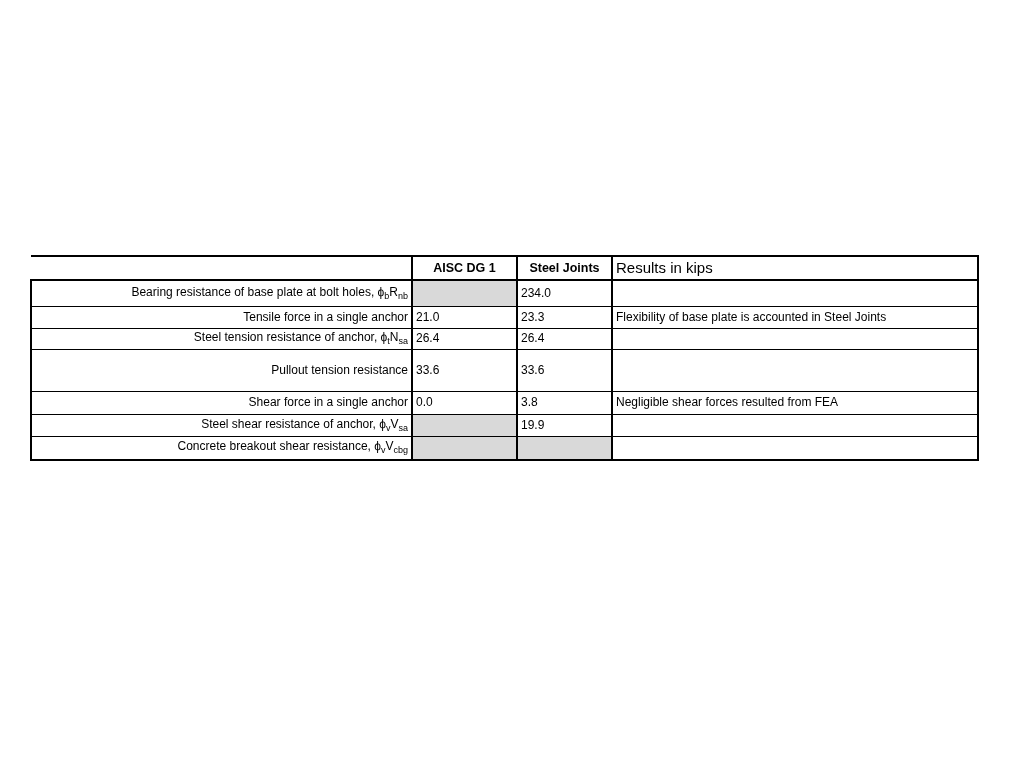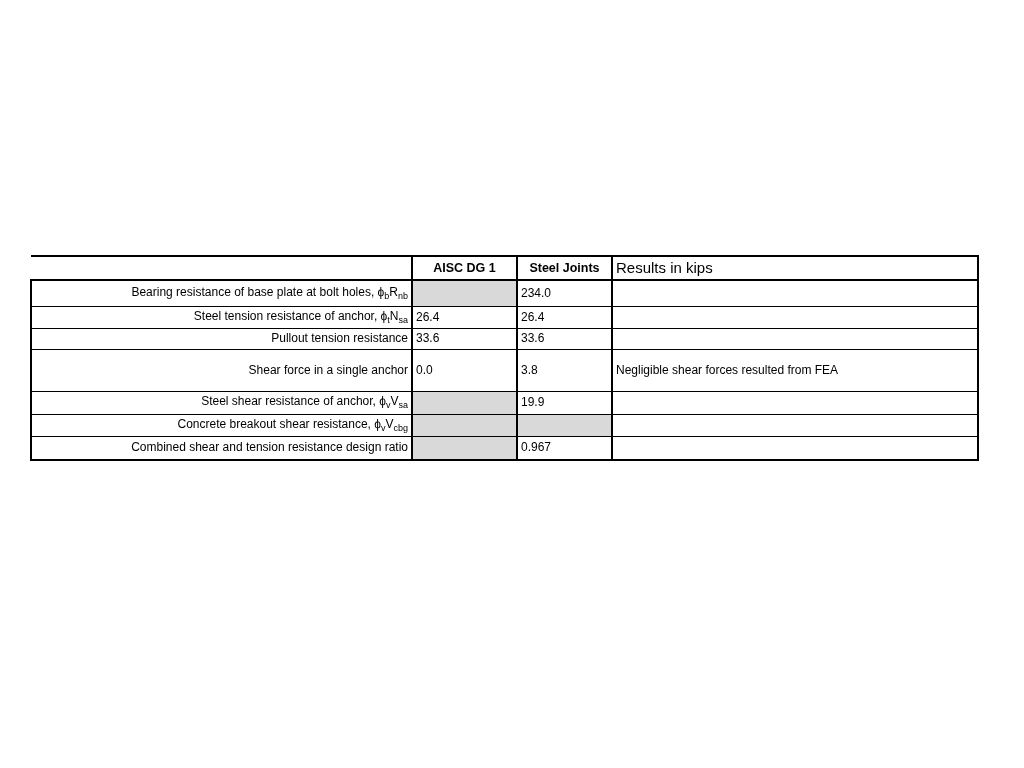--- a/index.html
+++ b/index.html
@@ -106,20 +106,26 @@
     </thead>
     <tbody>
 
     <tr>
       <td class="col-label"><span>Bearing resistance of base plate at bolt holes, ϕ</span><span class="sub">b</span><span>R</span><span class="sub">nb</span></td>
       <td class="col-aisc shaded"></td>
       <td class="col-steel">234.0</td>
       <td class="col-results"></td>
     </tr>
 
+    <tr>
+      <td class="col-label"><span>Tensile force in a single anchor</span></td>
+      <td class="col-aisc">21.0</td>
+      <td class="col-steel">23.3</td>
+      <td class="col-results">Flexibility of base plate is accounted in Steel Joints</td>
+    </tr>
 
     <tr>
       <td class="col-label"><span>Steel tension resistance of anchor, ϕ</span><span class="sub">t</span><span>N</span><span class="sub">sa</span></td>
       <td class="col-aisc">26.4</td>
       <td class="col-steel">26.4</td>
       <td class="col-results"></td>
     </tr>
 
 
     <tr>
@@ -144,22 +150,16 @@
     </tr>
 
     <tr>
       <td class="col-label"><span>Concrete breakout shear resistance, ϕ</span><span class="sub">v</span><span>V</span><span class="sub">cbg</span></td>
       <td class="col-aisc shaded"></td>
       <td class="col-steel shaded"></td>
       <td class="col-results"></td>
     </tr>
 
 
-    <tr>
-      <td class="col-label"><span>Combined shear and tension resistance design ratio</span></td>
-      <td class="col-aisc shaded"></td>
-      <td class="col-steel">0.967</td>
-      <td class="col-results"></td>
-    </tr>
   </tbody>
   </table>
 
 </div>
 
 </body></html>

